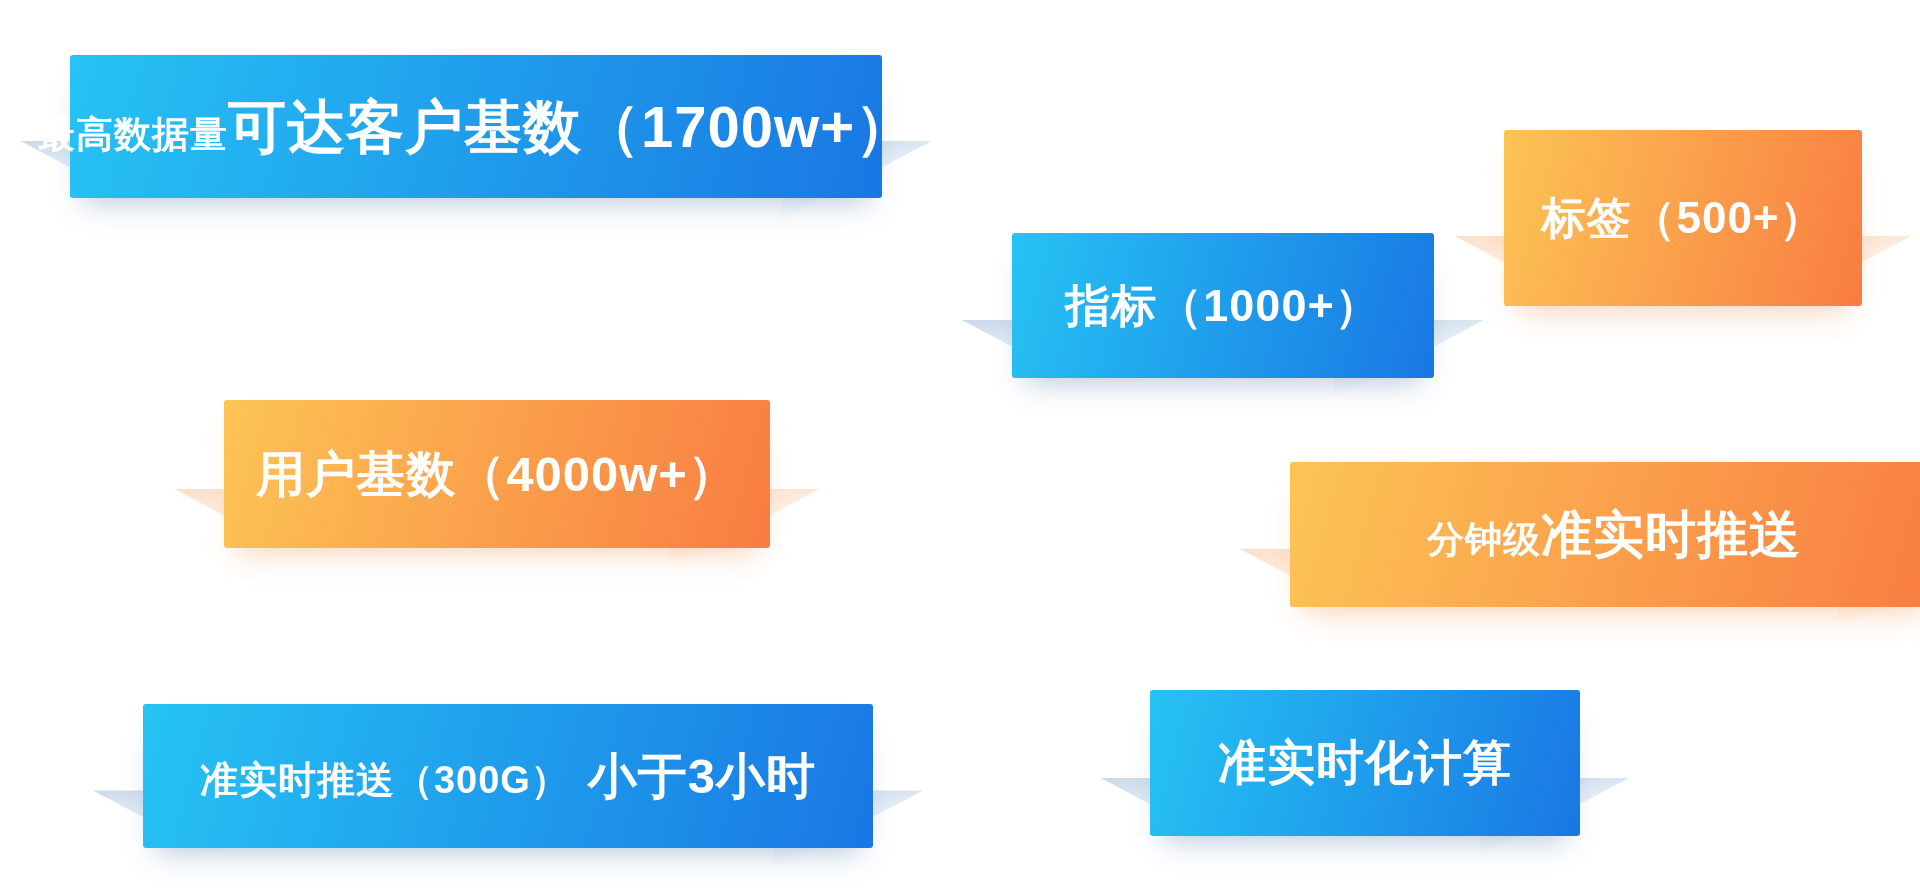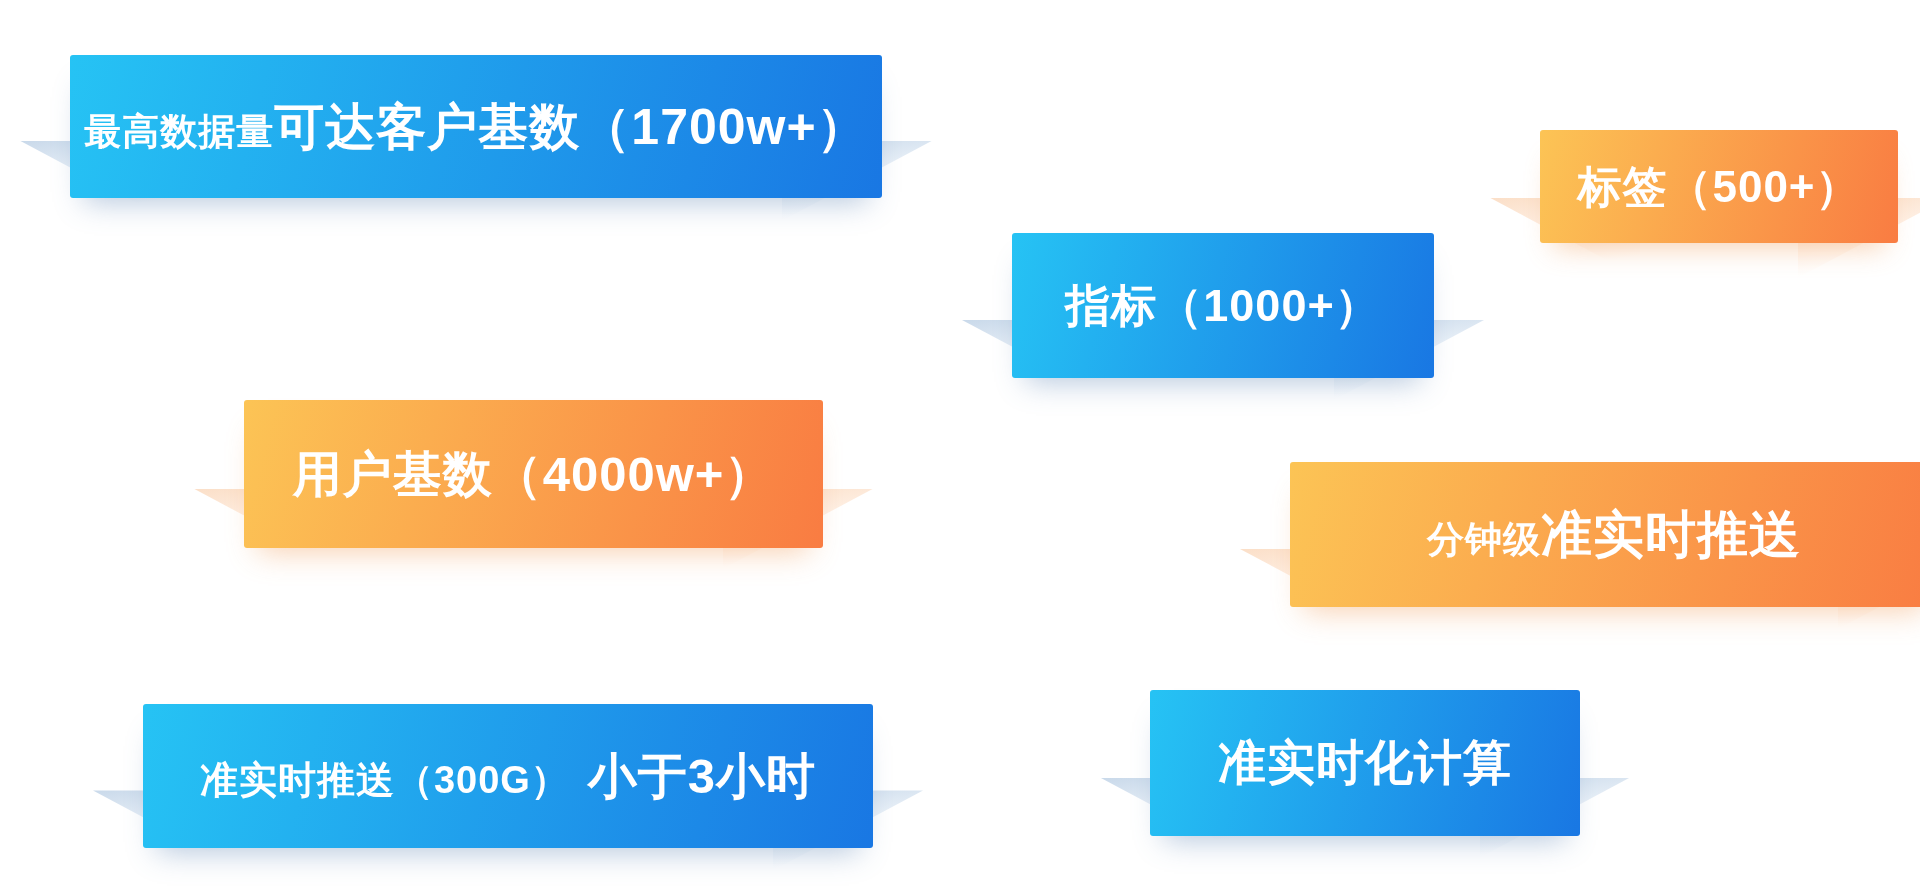--- a/index.html
+++ b/index.html
@@ -37,30 +37,30 @@
   .fold-right{right:-50px;clip-path:polygon(0 0,100% 0,0 100%);}
   .banner.blue .fold{
     background:linear-gradient(172deg,var(--blue-fold) 0%,#eef4fa 45%,#ffffff 78%);
   }
   .banner.orange .fold{
     background:linear-gradient(172deg,var(--orange-fold) 0%,#fff3ea 45%,#ffffff 78%);
   }
 
   
   #banner-max-data-volume{left:70px;top:55px;width:812px;height:143px;}
-  #banner-max-data-volume .seg.large{font-size:50px;}
+  #banner-max-data-volume .seg.large{font-size:58px;}
   #banner-max-data-volume .seg.small{font-size:37px;}
 
-  #banner-tags{left:1540px;top:130px;width:358px;height:113px;}
+  #banner-tags{left:1504px;top:130px;width:358px;height:176px;}
   #banner-tags .seg.large{font-size:44px;}
 
   #banner-metrics{left:1012px;top:233px;width:422px;height:145px;}
   #banner-metrics .seg.large{font-size:45px;}
 
-  #banner-user-base{left:244px;top:400px;width:546px;height:148px;padding-left:33px;}
+  #banner-user-base{left:224px;top:400px;width:546px;height:148px;}
   #banner-user-base .seg.large{font-size:49px;}
 
   #banner-realtime-push{left:1290px;top:462px;width:648px;height:145px;}
   #banner-realtime-push .seg.small{font-size:37px;}
   #banner-realtime-push .seg.large{font-size:51px;}
 
   #banner-daily-data{left:143px;top:704px;width:730px;height:144px;}
   #banner-daily-data .seg.small{font-size:38px;}
   #banner-daily-data .seg.large{font-size:49px;}
 

